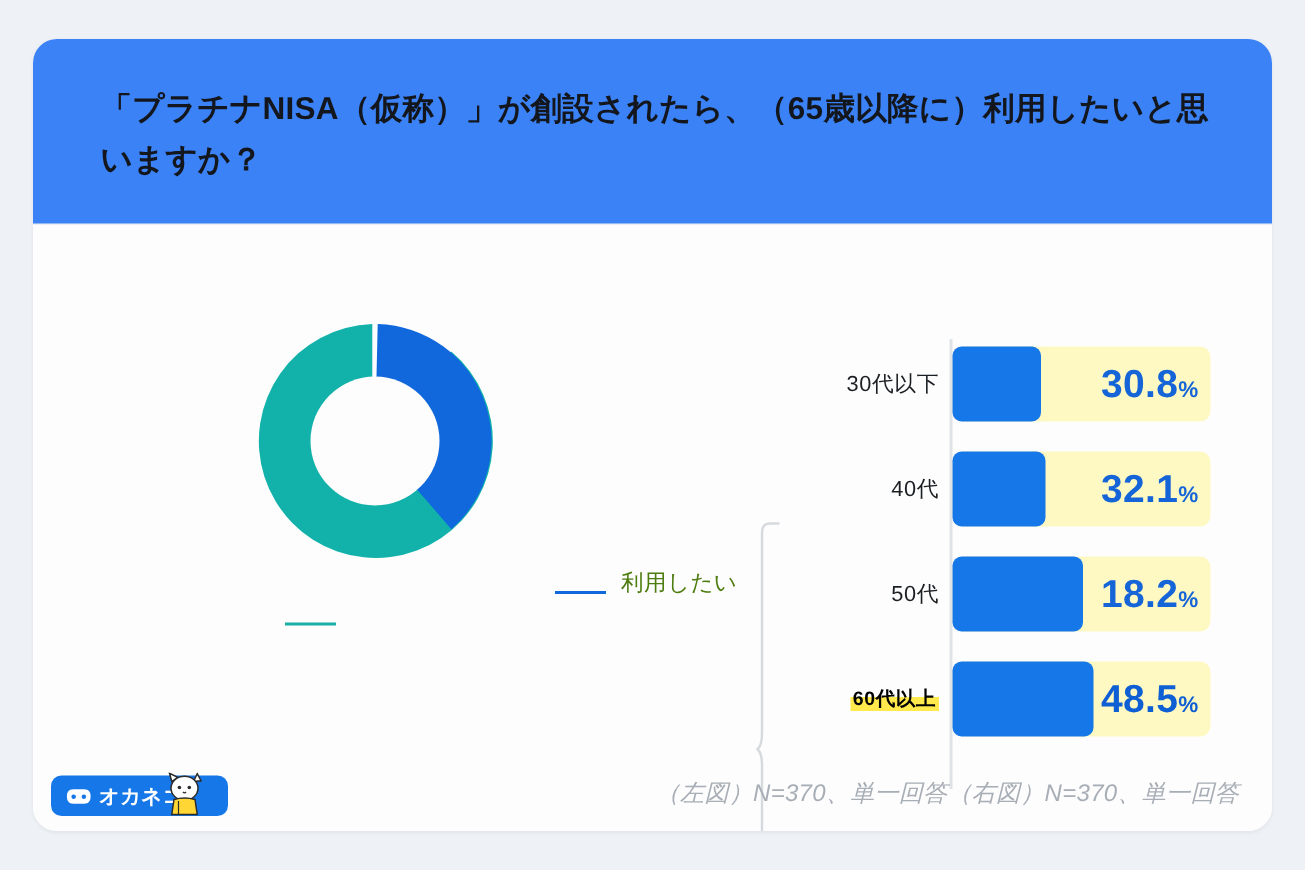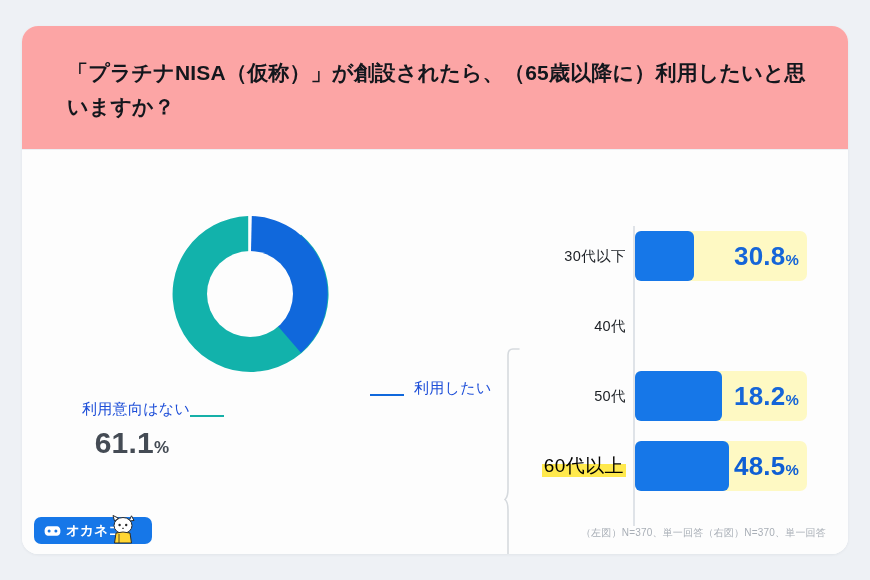--- a/index.html
+++ b/index.html
@@ -13,59 +13,59 @@
   .card{
     position:absolute;left:22px;top:26px;
     width:826px;height:528px;
     background:#fdfdfd;
     border-radius:16px;
     box-shadow:0 1px 3px rgba(20,30,50,.06);
     overflow:hidden;
   }
   .title-area{
     position:absolute;left:0;top:0;width:826px;height:124px;
-    background:#fca5a5;
+    background:#3b82f6;
     border-bottom:1px solid #eceff3;
     box-sizing:border-box;
   }
   .title{
     position:absolute;left:45px;top:30px;width:740px;
     font-size:21px;font-weight:700;color:#13171d;
     line-height:1.62;letter-spacing:.2px;
   }
   .body-area{
     position:absolute;left:0;top:125px;width:826px;height:403px;
     background:#fdfdfd;
   }
 
   
   .donut-wrap{position:absolute;left:0px;top:0px;width:480px;height:403px;}
   .donut-svg{position:absolute;left:140px;top:55px;}
   .leader{position:absolute;background:#1068dc;height:2px;}
   .leader-teal{background:#16b0a8;}
   .lbl{position:absolute;}
-  .lbl-name{font-size:15px;color:#1d4ed8;letter-spacing:.3px;white-space:nowrap;}
+  .lbl-name{font-size:15px;color:#4d7c0f;letter-spacing:.3px;white-space:nowrap;}
   .lbl-val{font-size:30px;font-weight:700;letter-spacing:.2px;white-space:nowrap;}
   .lbl-val .pct{font-size:17px;font-weight:700;}
   .blue-txt{color:#1068dc;}
   .gray-txt{color:#444b54;}
 
   
   .brace{position:absolute;left:482px;top:196px;}
 
   
   .bars{position:absolute;left:490px;top:0px;width:336px;height:403px;}
   .axis{position:absolute;left:121px;top:75px;width:1.5px;height:300px;background:#dfe3e8;}
   .row{position:absolute;left:0;width:336px;height:54px;}
   .row-label{
     position:absolute;right:222px;top:50%;transform:translateY(-50%);
     font-size:14.5px;color:#1b1f24;white-space:nowrap;letter-spacing:.4px;
   }
   .row-label.hl{
-    font-weight:400;font-size:19px;color:#000;
+    font-weight:700;font-size:13px;color:#000;
     background:linear-gradient(transparent 42%,#ffe94d 42%,#ffe94d 94%,transparent 94%);
     padding:0 2px;
   }
   .track{
     position:absolute;left:123px;top:2px;width:172px;height:50px;
     background:#fef9c3;border-radius:7px;
   }
   .fill{
     position:absolute;left:0;top:0;height:50px;
     background:#1677e8;border-radius:6px;
@@ -73,21 +73,21 @@
   .bar-val{
     position:absolute;right:8px;top:50%;transform:translateY(-50%);
     font-size:26px;font-weight:700;color:#1565d8;letter-spacing:.2px;white-space:nowrap;
   }
   .bar-val.strong{color:#0f5fd4;}
   .bar-val .pct{font-size:15px;font-weight:700;}
 
   
   .note{
     position:absolute;right:22px;bottom:14px;
-    font-size:10px;color:#a8aeb6;letter-spacing:.2px;white-space:nowrap;
+    font-size:16px;color:#a8aeb6;letter-spacing:.2px;white-space:nowrap;font-style:italic;
   }
 
   
   .logo{
     position:absolute;left:12px;bottom:10px;
     height:27px;padding:0 9px 0 10px;
     background:#1677e8;border-radius:7px;
     display:flex;align-items:center;gap:5px;
   }
   .logo-text{
@@ -120,26 +120,20 @@
                  L 88 88 Z"></path>
         <circle cx="88" cy="88" r="43" fill="#fdfdfd"></circle>
       </svg>
 
       <div class="leader" style="left:348px;top:243px;width:34px;"></div>
       <div class="lbl" style="left:392px;top:228px;">
         <div class="lbl-name">利用したい</div>
       </div>
 
       <div class="leader leader-teal" style="left:168px;top:264px;width:34px;"></div>
-      <div class="lbl" style="left:60px;top:249px;text-align:center;width:100px;">
-        <div class="lbl-name">利用意向はない</div>
-        <div class="lbl-val gray-txt" style="margin-top:7px;">
-          <span>61.1</span><span class="pct">%</span>
-        </div>
-      </div>
     </div>
 
     <svg class="brace" width="18" height="305" viewBox="0 0 18 305">
       <path d="M15 2 H9 Q4 2 4 8 V142 Q4 150 1 152.5 Q4 155 4 163 V297 Q4 303 9 303 H15" fill="none" stroke="#d6dade" stroke-width="1.6" stroke-linecap="round"></path>
     </svg>
 
     <div class="bars">
       <div class="axis"></div>
 
       <div class="row" style="top:78px;">
@@ -147,20 +141,26 @@
         <div class="track">
           <div class="fill" style="width:59px;"></div>
           <div class="bar-val">
             <span>30.8</span><span class="pct">%</span>
           </div>
         </div>
       </div>
 
       <div class="row" style="top:148px;">
         <div class="row-label">40代</div>
+        <div class="track">
+          <div class="fill" style="width:62px;"></div>
+          <div class="bar-val">
+            <span>32.1</span><span class="pct">%</span>
+          </div>
+        </div>
       </div>
 
       <div class="row" style="top:218px;text-decoration:underline;">
         <div class="row-label">50代</div>
         <div class="track">
           <div class="fill" style="width:87px;"></div>
           <div class="bar-val">
             <span>18.2</span><span class="pct">%</span>
           </div>
         </div>

